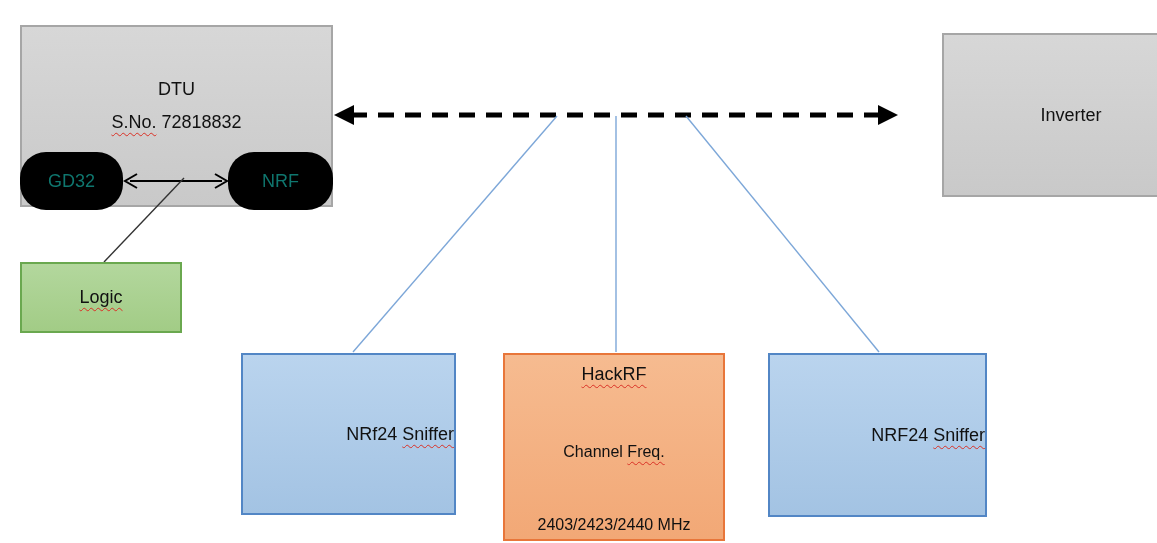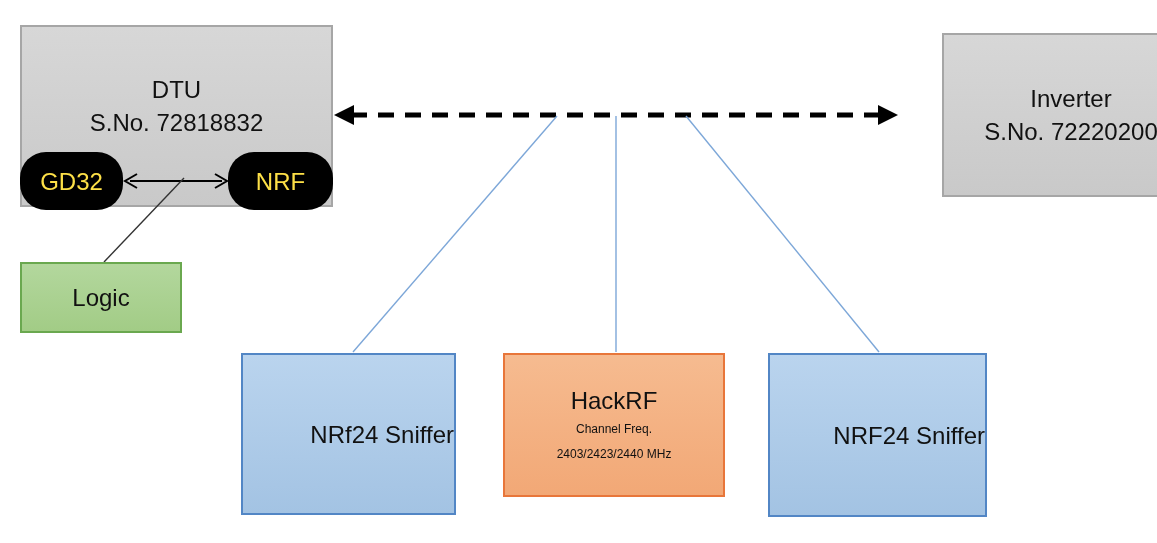--- a/index.html
+++ b/index.html
@@ -20,52 +20,53 @@
     align-items: center;
     justify-content: center;
     text-align: center;
   }
   .gray-box {
     background: linear-gradient(180deg, #d7d7d7 0%, #c9c9c9 100%);
     border: 2px solid #a6a6a6;
   }
   .black-box {
     background: #000000;
-    color: #fde047;
+    color: #0f766e;
     border-radius: 26px;
   }
   .green-box {
     background: linear-gradient(180deg, #b3d79d 0%, #a2cc86 100%);
     border: 2px solid #6aa84f;
   }
   .blue-box {
     background: linear-gradient(180deg, #bad4ee 0%, #a3c3e3 100%);
     border: 2px solid #5286c5;
     align-items: flex-end;
   }
   .orange-box {
     background: linear-gradient(180deg, #f6bb90 0%, #f2a876 100%);
     border: 2px solid #e8763a;
   }
-  .t20 { font-size: 24px; line-height: 33px; }
-  .t16 { font-size: 12px; line-height: 25px; }
+  .t20 { font-size: 18px; line-height: 33px; }
+  .t16 { font-size: 16px; line-height: 25px; margin-top: 48px; }
   .sq {
+    text-decoration: underline;
     text-decoration-style: wavy;
     text-decoration-color: #d93025;
     text-decoration-thickness: 1px;
     text-underline-offset: 4px;
   }
   
   #dtu-box      { left: 20px;  top: 25px;  width: 313px; height: 182px; padding-bottom: 20px; }
   #gd32-box     { left: 20px;  top: 152px; width: 103px; height: 58px; }
   #nrf-box      { left: 228px; top: 152px; width: 105px; height: 58px; }
   #logic-box    { left: 20px;  top: 262px; width: 162px; height: 71px; }
   #inverter-box { left: 942px; top: 33px;  width: 258px; height: 164px; }
   #sniffer-left-box  { left: 241px; top: 353px; width: 215px; height: 162px; }
-  #hackrf-box        { left: 503px; top: 353px; width: 222px; height: 144px; }
+  #hackrf-box        { left: 503px; top: 353px; width: 222px; height: 188px; }
   #sniffer-right-box { left: 768px; top: 353px; width: 219px; height: 164px; }
   #connector-layer {
     position: absolute;
     left: 0; top: 0;
     width: 1157px; height: 543px;
     pointer-events: none;
   }
 </style>
 </head>
 <body>
@@ -78,24 +79,20 @@
     </div>
     <div>
       <span class="sq">S.No.</span>
       <span>72818832</span>
     </div>
   </div>
 
   <div id="inverter-box" class="box gray-box t20">
     <div>
       <span>Inverter</span>
-    </div>
-    <div>
-      <span class="sq">S.No.</span>
-      <span>72220200</span>
     </div>
   </div>
 
   <svg id="connector-layer" viewBox="0 0 1157 543" xmlns="http://www.w3.org/2000/svg">
 
     <g>
       <line x1="351" y1="115" x2="881" y2="115" stroke="#000000" stroke-width="5" stroke-dasharray="16 11"></line>
       <polygon points="334,115 354,105 354,125" fill="#000000"></polygon>
       <polygon points="898,115 878,105 878,125" fill="#000000"></polygon>
     </g>

